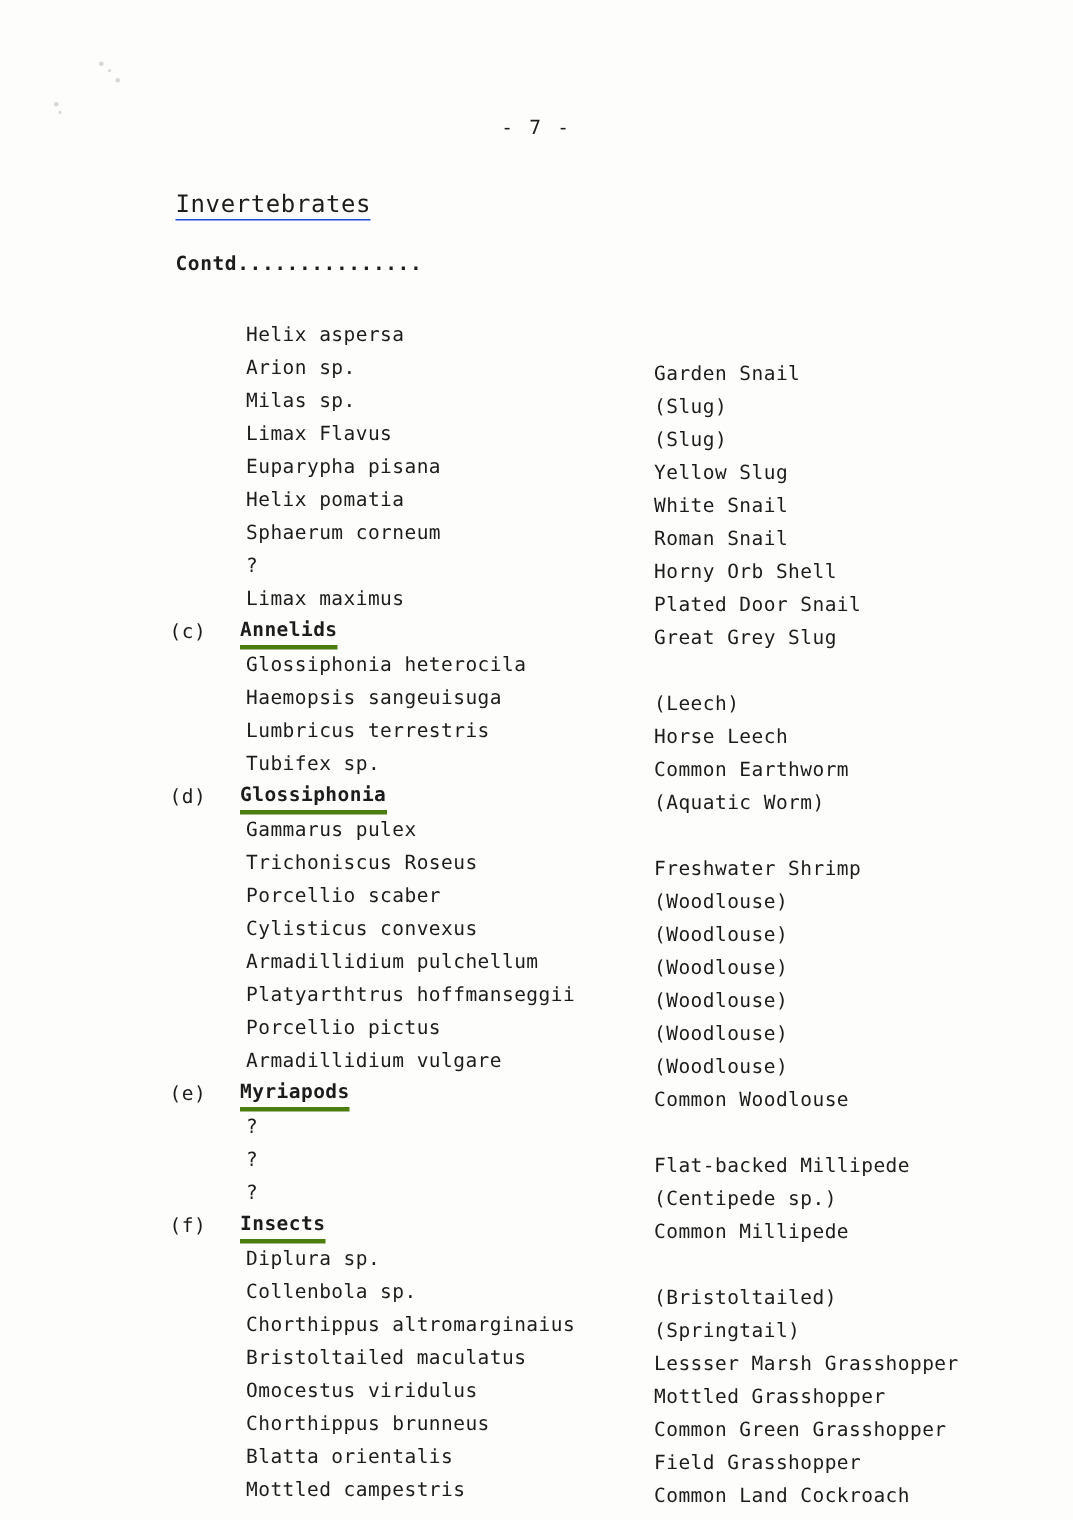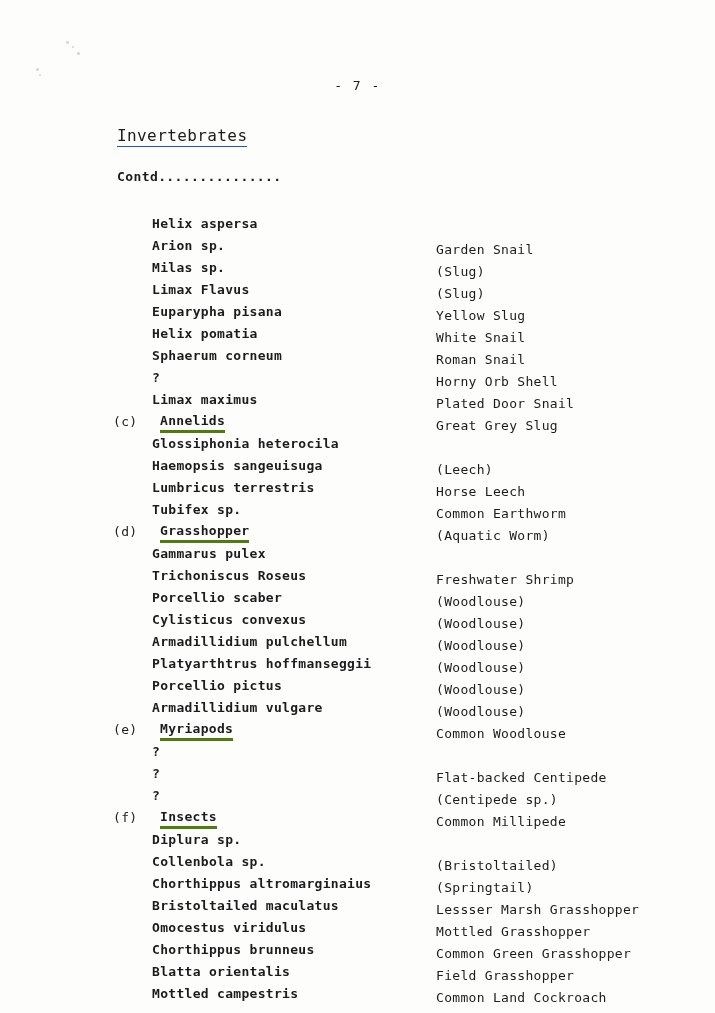--- a/index.html
+++ b/index.html
@@ -75,23 +75,22 @@
     position: absolute;
     left: 160px;
     top: 0;
     border-bottom: 3px solid #4d7c0f;
     padding-bottom: 0px;
     line-height: 19px;
     font-weight: bold;
   }
   .latin {
     position: absolute;
-    left: 152px;
-    top: 0;
-    font-weight: bold;
+    left: 164px;
+    top: 0;
   }
   .common {
     position: absolute;
     left: 436px;
     top: 0;
     margin-top: 26px;
   }
 </style>
 </head>
 <body>
@@ -162,21 +161,21 @@
       <div class="row">
         <span class="latin">Lumbricus terrestris</span>
         <span class="common">Common Earthworm</span>
       </div>
       <div class="row">
         <span class="latin">Tubifex sp.</span>
         <span class="common">(Aquatic Worm)</span>
       </div>
       <div class="row">
         <span class="marker">(d)</span>
-        <span class="group-name">Grasshopper</span>
+        <span class="group-name">Glossiphonia</span>
       </div>
       <div class="row">
         <span class="latin">Gammarus pulex</span>
         <span class="common">Freshwater Shrimp</span>
       </div>
       <div class="row">
         <span class="latin">Trichoniscus Roseus</span>
         <span class="common">(Woodlouse)</span>
       </div>
       <div class="row">
@@ -202,21 +201,21 @@
       <div class="row">
         <span class="latin">Armadillidium vulgare</span>
         <span class="common">Common Woodlouse</span>
       </div>
       <div class="row">
         <span class="marker">(e)</span>
         <span class="group-name">Myriapods</span>
       </div>
       <div class="row">
         <span class="latin">?</span>
-        <span class="common">Flat-backed Centipede</span>
+        <span class="common">Flat-backed Millipede</span>
       </div>
       <div class="row">
         <span class="latin">?</span>
         <span class="common">(Centipede sp.)</span>
       </div>
       <div class="row">
         <span class="latin">?</span>
         <span class="common">Common Millipede</span>
       </div>
       <div class="row">

